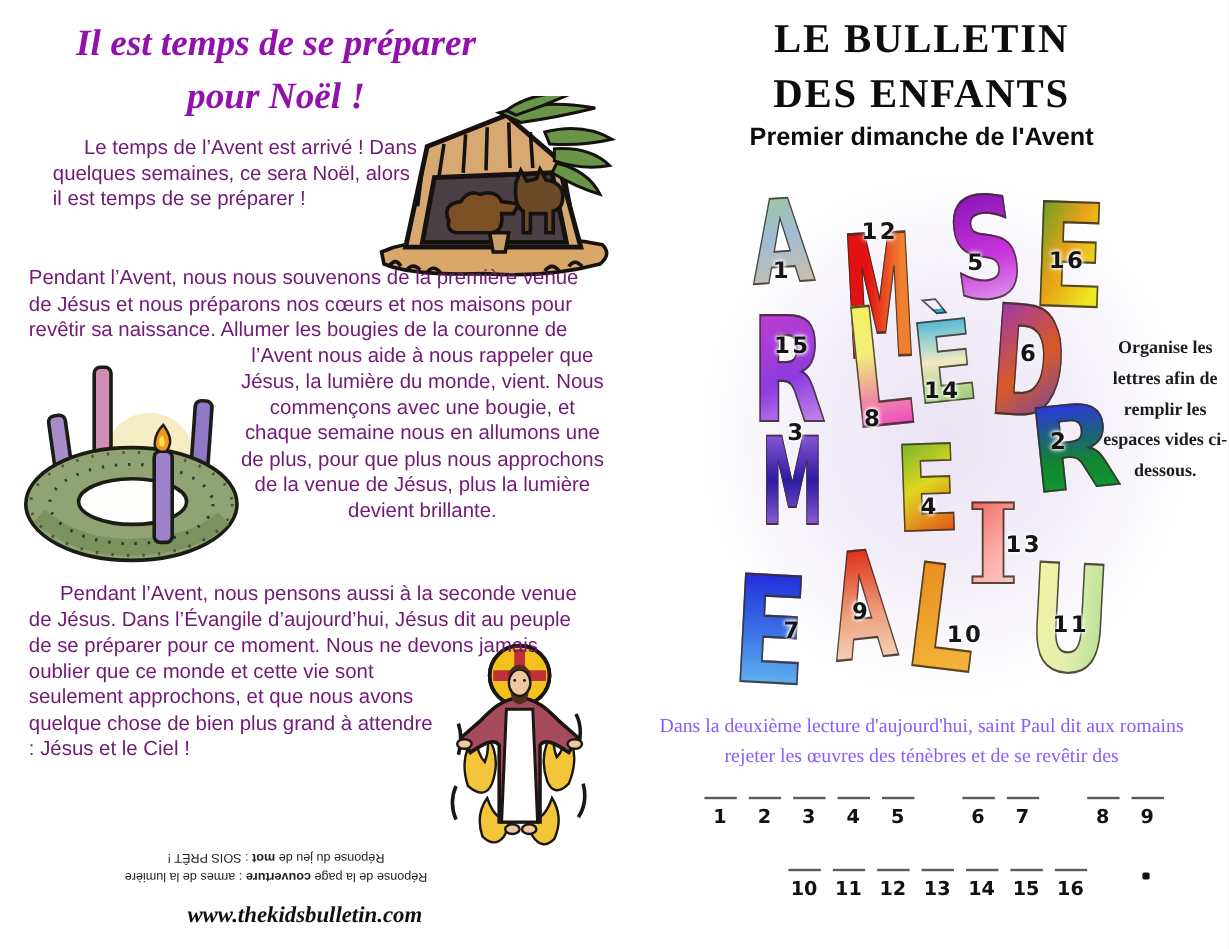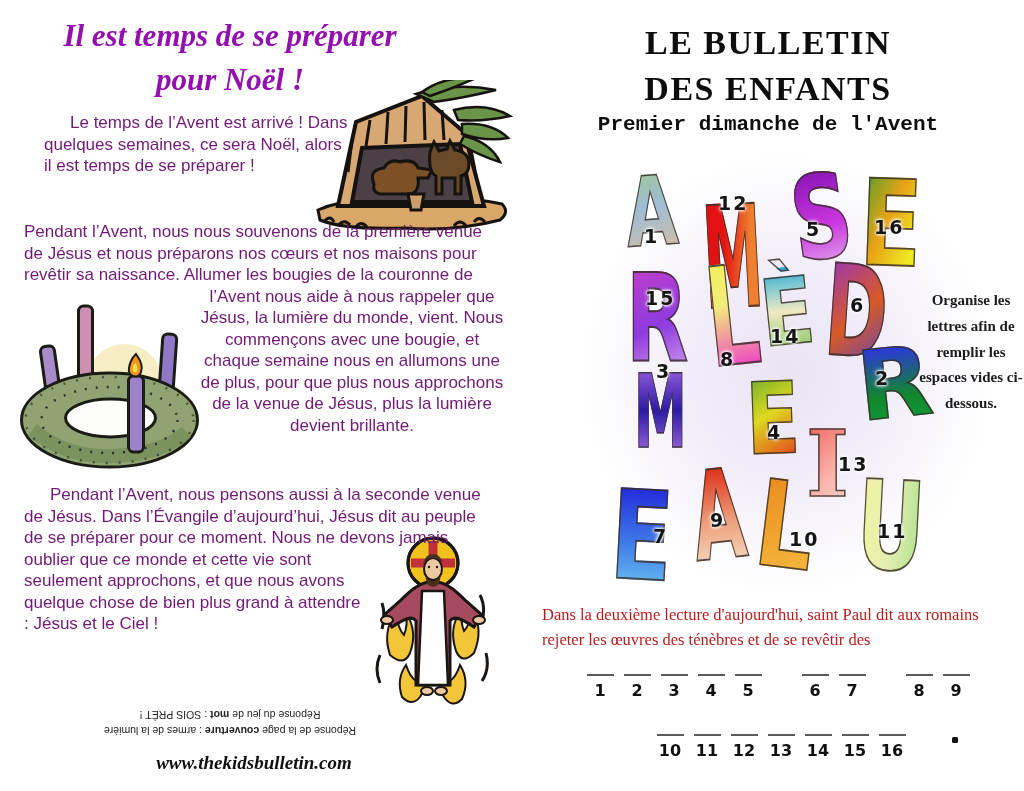--- a/index.html
+++ b/index.html
@@ -18,32 +18,32 @@
   .p2b{margin-left:172px;width:312px;text-align:center;}
   #p3{left:20px;top:484px;width:468px;text-indent:26px;}
   #p3 svg{float:right;margin:6px 0 4px 10px;shape-outside:margin-box;}
   .answers{left:90px;top:706px;width:272px;transform:rotate(180deg);
            font-size:10.5px;line-height:1.55;text-align:center;color:#222;}
   .footer{left:0;top:752px;width:500px;text-align:center;
           font-family:"Liberation Serif",serif;font-weight:700;font-style:italic;
           font-size:19px;color:#101010;}
 
   
-  .rpage{left:512px;top:14px;width:512px;height:690px;}
+  .rpage{left:512px;top:4px;width:512px;height:690px;}
   .rp-head{position:absolute;left:0;top:6px;width:512px;text-align:center;color:#0d0d0d;}
   .rp-title{font-family:"Liberation Serif",serif;font-weight:700;font-size:34px;
             line-height:1.35;letter-spacing:1.5px;}
-  .rp-sub{font-family:Liberation Mono, monospace;font-weight:700;font-size:21px;line-height:1.27;}
+  .rp-sub{font-family:Liberation Sans, sans-serif;font-weight:700;font-size:21px;line-height:1.27;}
   .tint{position:absolute;left:70px;top:140px;width:410px;height:440px;border-radius:50%;
         background:radial-gradient(closest-side,#eae3f3 0%,#f3eff9 55%,rgba(255,255,255,0) 100%);}
   .instr{position:absolute;left:406px;top:274px;width:106px;text-align:center;
          font-family:"Liberation Serif",serif;font-weight:600;font-size:15px;
          line-height:1.72;color:#1c1c1c;}
-  .reading{position:absolute;left:30px;top:588px;width:452px;text-align:left;
-           font-family:"Liberation Serif",serif;font-size:16.5px;line-height:1.52;color:#b91c1c;}
+  .reading{position:absolute;left:30px;top:588px;width:452px;text-align:center;
+           font-family:"Liberation Serif",serif;font-size:16.5px;line-height:1.52;color:#8b5cf6;}
 
   
   .plet{position:absolute;font-family:"DejaVu Sans",sans-serif;font-weight:bold;line-height:1;
         background-clip:text;-webkit-background-clip:text;color:transparent;
         -webkit-text-stroke:1.5px rgba(58,47,42,0.85);
         transform-origin:0 0;white-space:pre;}
   .plet-serif{font-family:"DejaVu Serif",serif;}
   .pnum{position:absolute;font-family:"DejaVu Sans",sans-serif;font-weight:600;font-size:19px;
         letter-spacing:2px;color:#151515;line-height:1;
         text-shadow:0 0 3px #fff,0 0 3px #fff,0 0 5px #fff;}

